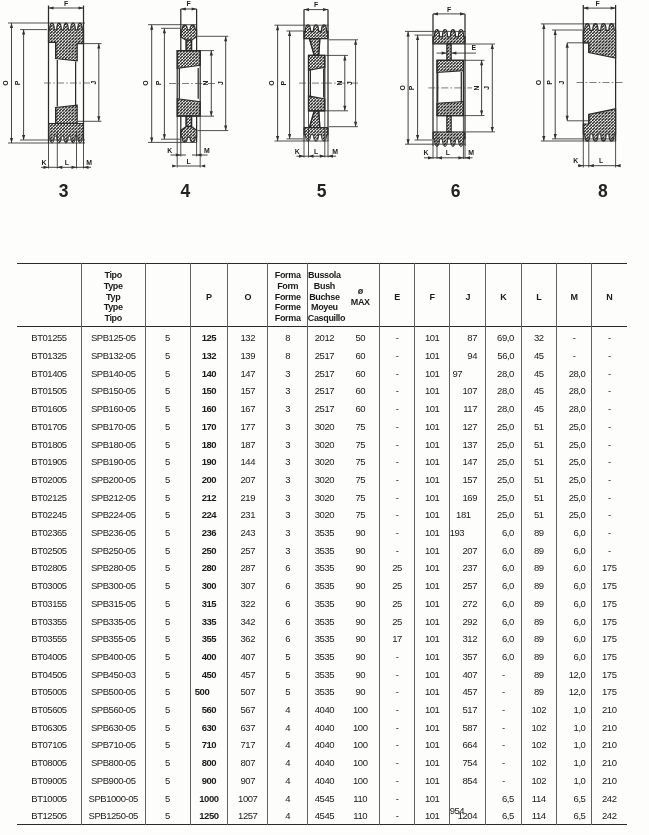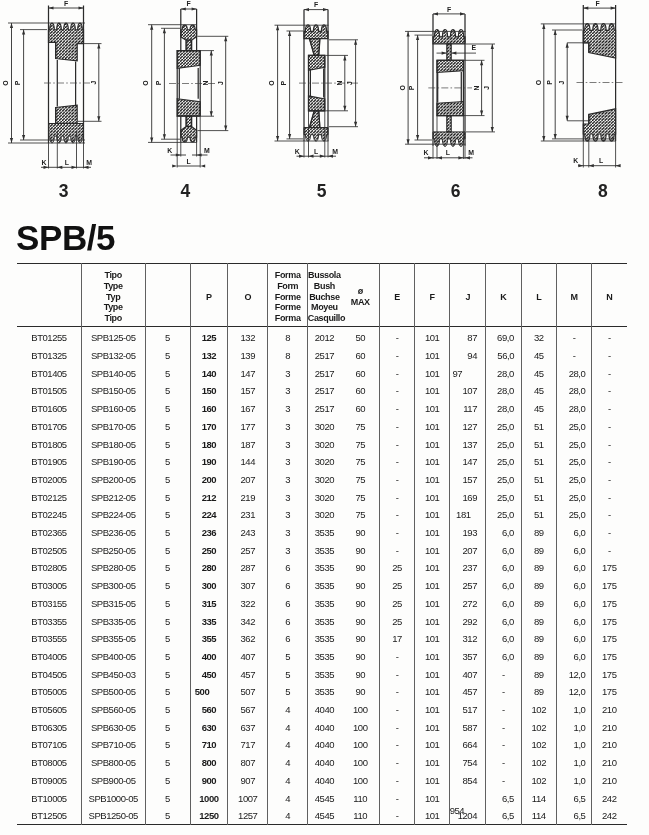--- a/index.html
+++ b/index.html
@@ -301,21 +301,20 @@
         <polygon points="583.3,165.7 578.3,164.1 578.3,167.29999999999998" fill="#303030"></polygon>
         <polygon points="588.8,165.7 593.8,164.1 593.8,167.29999999999998" fill="#303030"></polygon>
         <polygon points="615.6,165.7 620.6,164.1 620.6,167.29999999999998" fill="#303030"></polygon>
         <text x="575.8" y="163.3" text-anchor="middle" font-size="6.9" font-weight="bold" fill="#222">K</text>
         <text x="601" y="163.3" text-anchor="middle" font-size="6.9" font-weight="bold" fill="#222">L</text>
       </g>
 
 <text x="602.9" y="197" text-anchor="middle" font-size="17.5" font-weight="bold" fill="#222">8</text>
 </svg>
 
-<div id="title">SPB/5</div>
 
 <div class="hline" style="left:16.7px;top:262.6px;width:610.3px;height:1.8px"></div>
 
 <div class="hline" style="left:16.7px;top:325.7px;width:610.3px;height:1.8px"></div>
 
 <div class="hline" style="left:16.7px;top:823.7px;width:610.3px;height:1.8px"></div>
 
 <div class="vl" style="left:80.8px"></div>
     <div class="vl" style="left:144.6px"></div>
     <div class="vl" style="left:189.5px"></div>
@@ -560,21 +559,21 @@
       <span class="c " style="left:16.7px;width:64.6px;top:0.00px">BT02365</span>
       <span class="c " style="left:81.3px;width:63.8px;top:0.00px">SPB236-05</span>
       <span class="c " style="left:145.1px;width:44.9px;top:0.00px">5</span>
       <span class="c b" style="left:190.0px;width:37.9px;top:0.00px">236</span>
       <span class="c " style="left:227.9px;width:39.7px;top:0.00px">243</span>
       <span class="c " style="left:267.6px;width:40.2px;top:0.00px">3</span>
       <span class="c " style="left:307.8px;width:33.2px;top:0.00px">3535</span>
       <span class="c " style="left:341.0px;width:38.5px;top:0.00px">90</span>
       <span class="c " style="left:379.5px;width:35.1px;top:0.00px">-</span>
       <span class="c " style="left:414.6px;width:35.1px;top:0.00px">101</span>
-      <span class="c " style="left:449.7px;width:36.1px;top:0.00px;text-align:right;padding-right:8.8px">193</span>
+      <span class="c " style="left:449.7px;width:36.1px;top:0.00px;text-align:left;padding-right:8.8px">193</span>
       <span class="c " style="left:485.8px;width:35.2px;top:0.00px;text-align:right;padding-right:7.2px">6,0</span>
       <span class="c " style="left:521.0px;width:35.5px;top:0.00px">89</span>
       <span class="c " style="left:556.5px;width:35.1px;top:0.00px;text-align:right;padding-right:6.2px">6,0</span>
       <span class="c " style="left:591.6px;width:35.4px;top:0.00px">-</span>
     </div>
 
 <div class="row" style="top:541.70px">
       <span class="c " style="left:16.7px;width:64.6px;top:0.00px">BT02505</span>
       <span class="c " style="left:81.3px;width:63.8px;top:0.00px">SPB250-05</span>
       <span class="c " style="left:145.1px;width:44.9px;top:0.00px">5</span>

